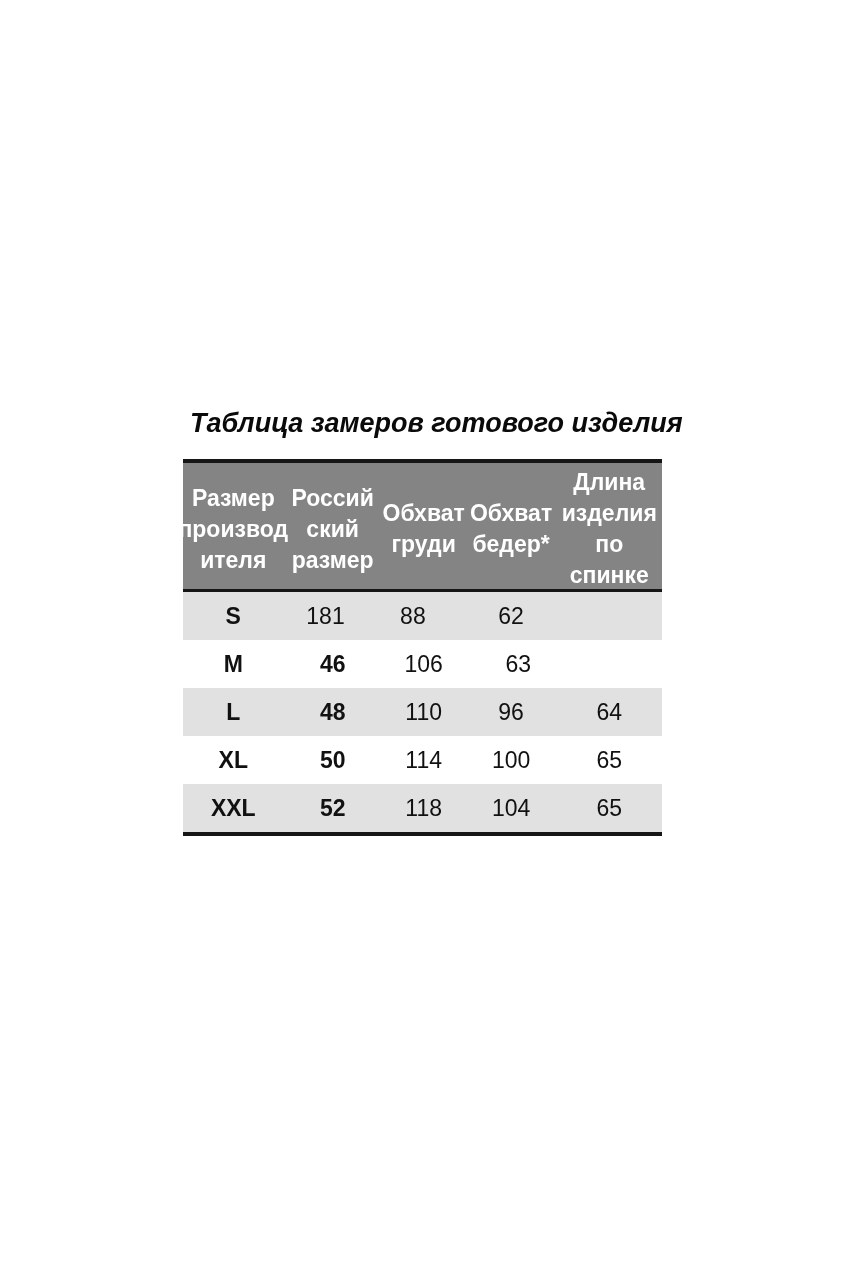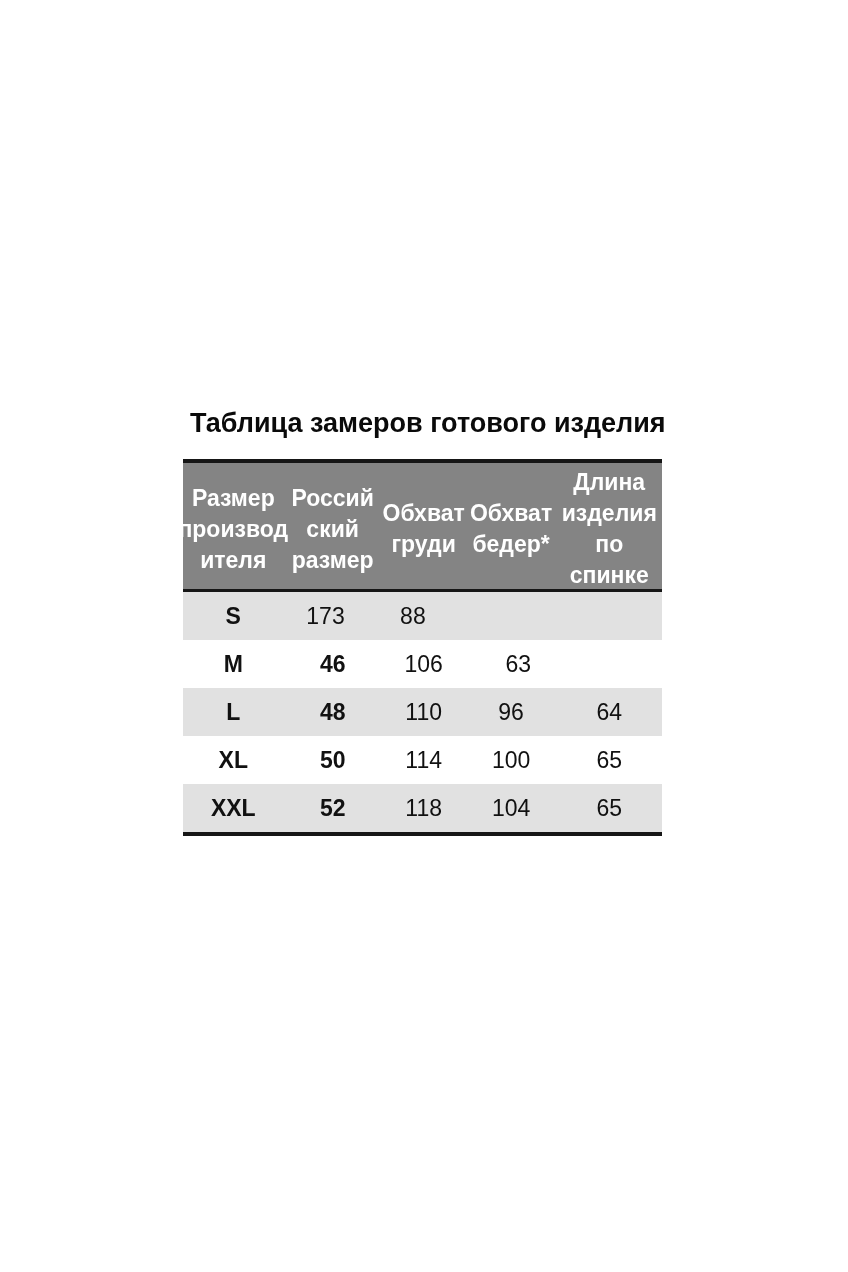--- a/index.html
+++ b/index.html
@@ -12,20 +12,21 @@
   .page { position: relative; width: 848px; height: 1272px; background: #ffffff; }
 
   .title {
     position: absolute;
     left: 190px; top: 408px;
     font-size: 27px;
     font-weight: bold;
     color: #0a0a0a;
     letter-spacing: 0px;
     white-space: nowrap;
+    font-style: italic;
   }
 
   .size-table {
     position: absolute;
     left: 183px; top: 459px;
     width: 479px;
     border-top: 4px solid #161616;
     border-bottom: 4px solid #161616;
   }
 
@@ -86,22 +87,23 @@
 груди</div>
       <div class="cell c3">Обхват
 бедер*</div>
       <div class="cell c4">Длина
 изделия
 по спинке</div>
     </div>
 
     <div class="row alt">
       <div class="cell c0 b">S</div>
-      <div class="cell c2">173</div>
+      <div class="cell c2">181</div>
       <div class="cell c3">88</div>
+      <div class="cell c4">62</div>
     </div>
 
     <div class="row">
       <div class="cell c0 b">M</div>
       <div class="cell c1 b">46</div>
       <div class="cell c2">106</div>
       <div class="cell c4">63</div>
     </div>
 
     <div class="row alt">

